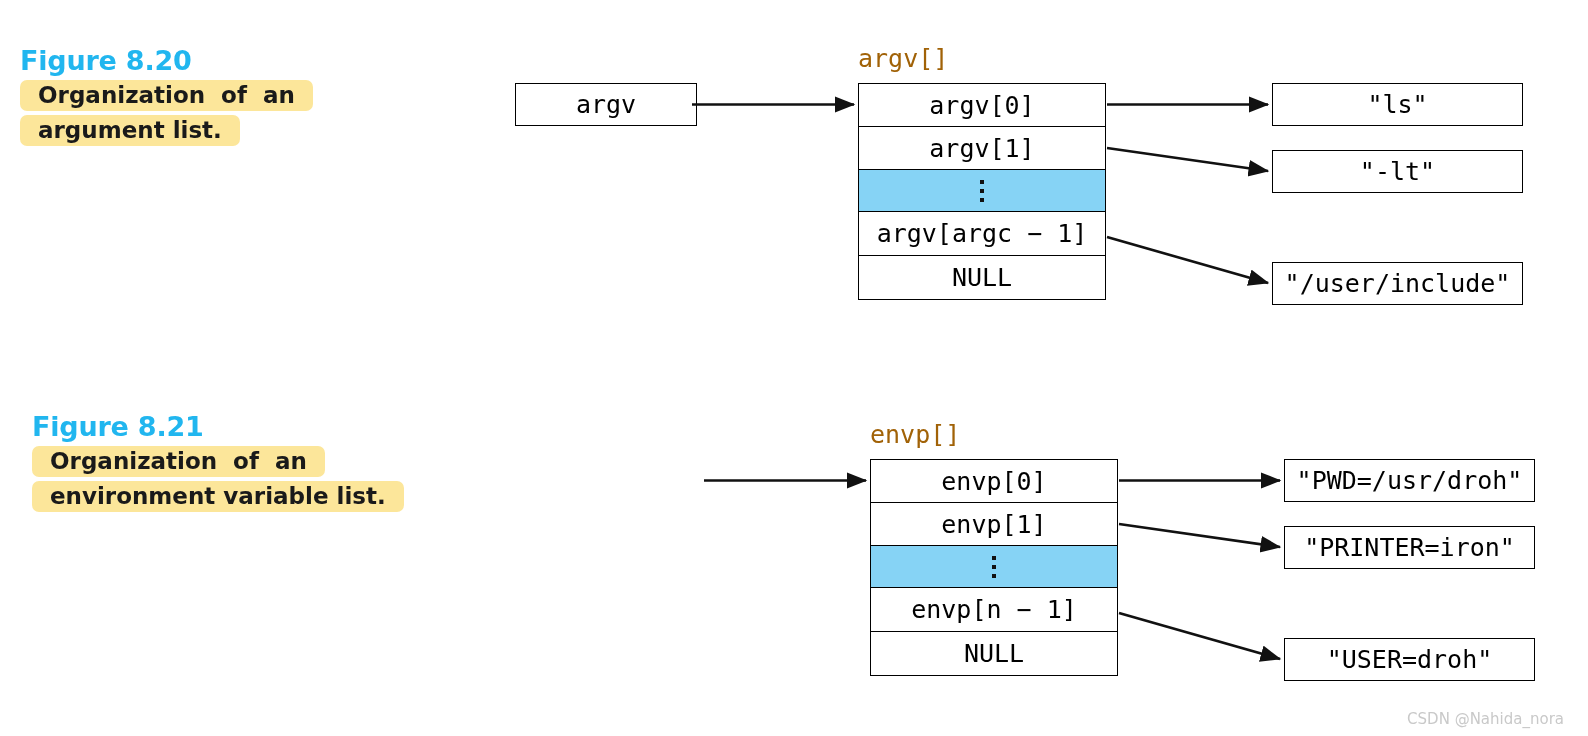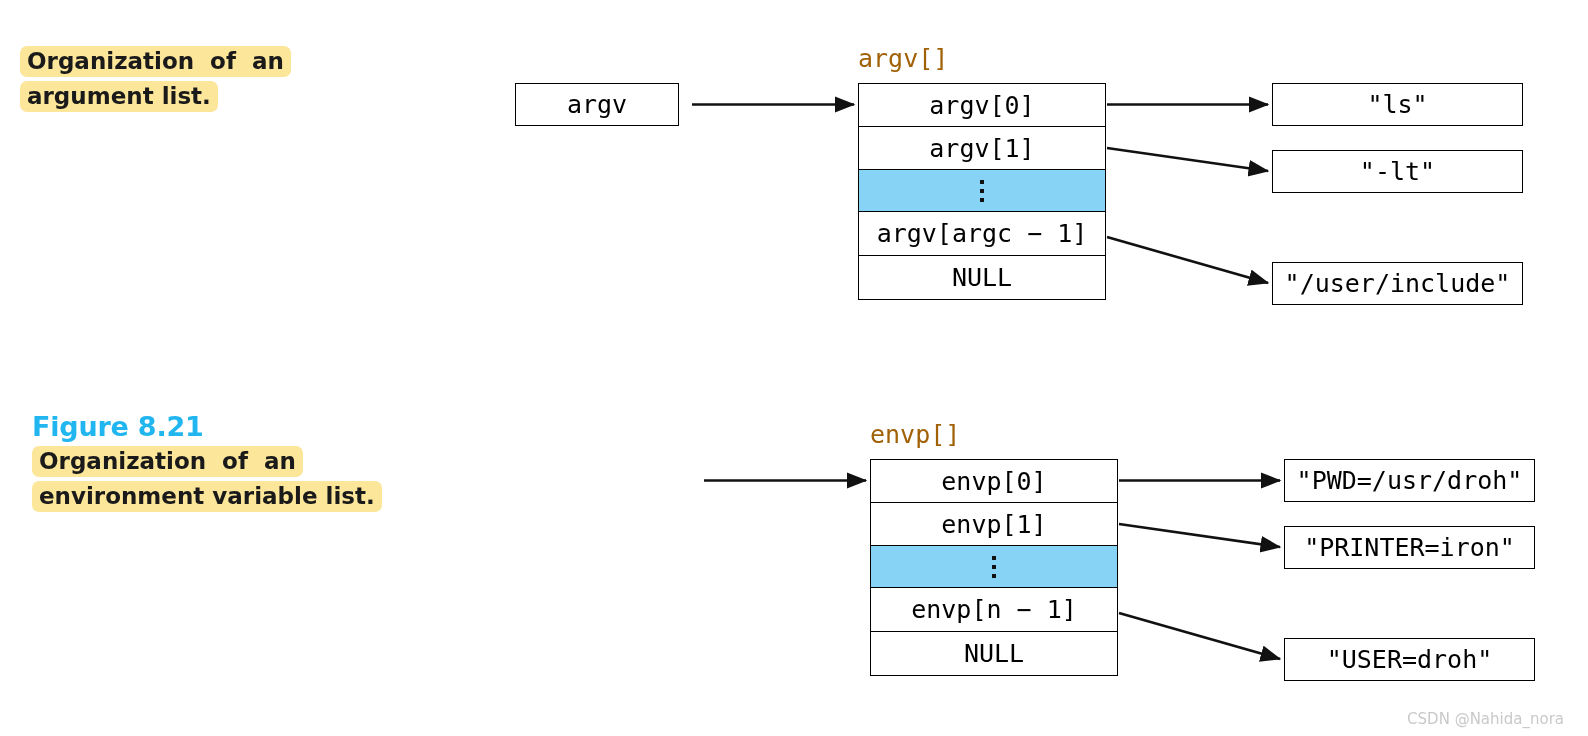--- a/index.html
+++ b/index.html
@@ -41,21 +41,21 @@
   }
   .caption-line {
     display: table;
     font-family: "DejaVu Sans", sans-serif;
     font-weight: bold;
     font-size: 23px;
     line-height: 31px;
     color: #1a1a1a;
     background: #fce69a;
     border-radius: 7px;
-    padding: 0px 7px;
+    padding: 0px 18px;
     margin-bottom: 4px;
     white-space: pre;
   }
 
   
   .ptr-box {
     position: absolute;
     box-sizing: border-box;
     border: 1.6px solid #000;
     background: #fff;
@@ -144,27 +144,28 @@
     color: #c9c9c9;
     white-space: nowrap;
   }
 </style>
 </head>
 <body>
 
 <div class="figure-block" id="figure-820">
 
   <div class="caption" style="left:20px; top:44px;">
+    <div class="caption-title">Figure 8.20</div>
     <div class="caption-body">
       <div class="caption-line">Organization  of  an</div>
       <div class="caption-line">argument list.</div>
     </div>
   </div>
 
-  <div class="ptr-box" style="left:515px; top:83px; width:164px; height:43px;">
+  <div class="ptr-box" style="left:515px; top:83px; width:182px; height:43px;">
     <span>argv</span>
   </div>
 
   <div class="array-title" style="left:858px; top:44px; width:248px;">argv[]</div>
 
   <div class="array-box" style="left:858px; top:83px; width:248px; height:217px;">
     <div class="array-cell" style="height:43px;">
       <span>argv[0]</span>
     </div>
     <div class="array-cell" style="height:43px;">

